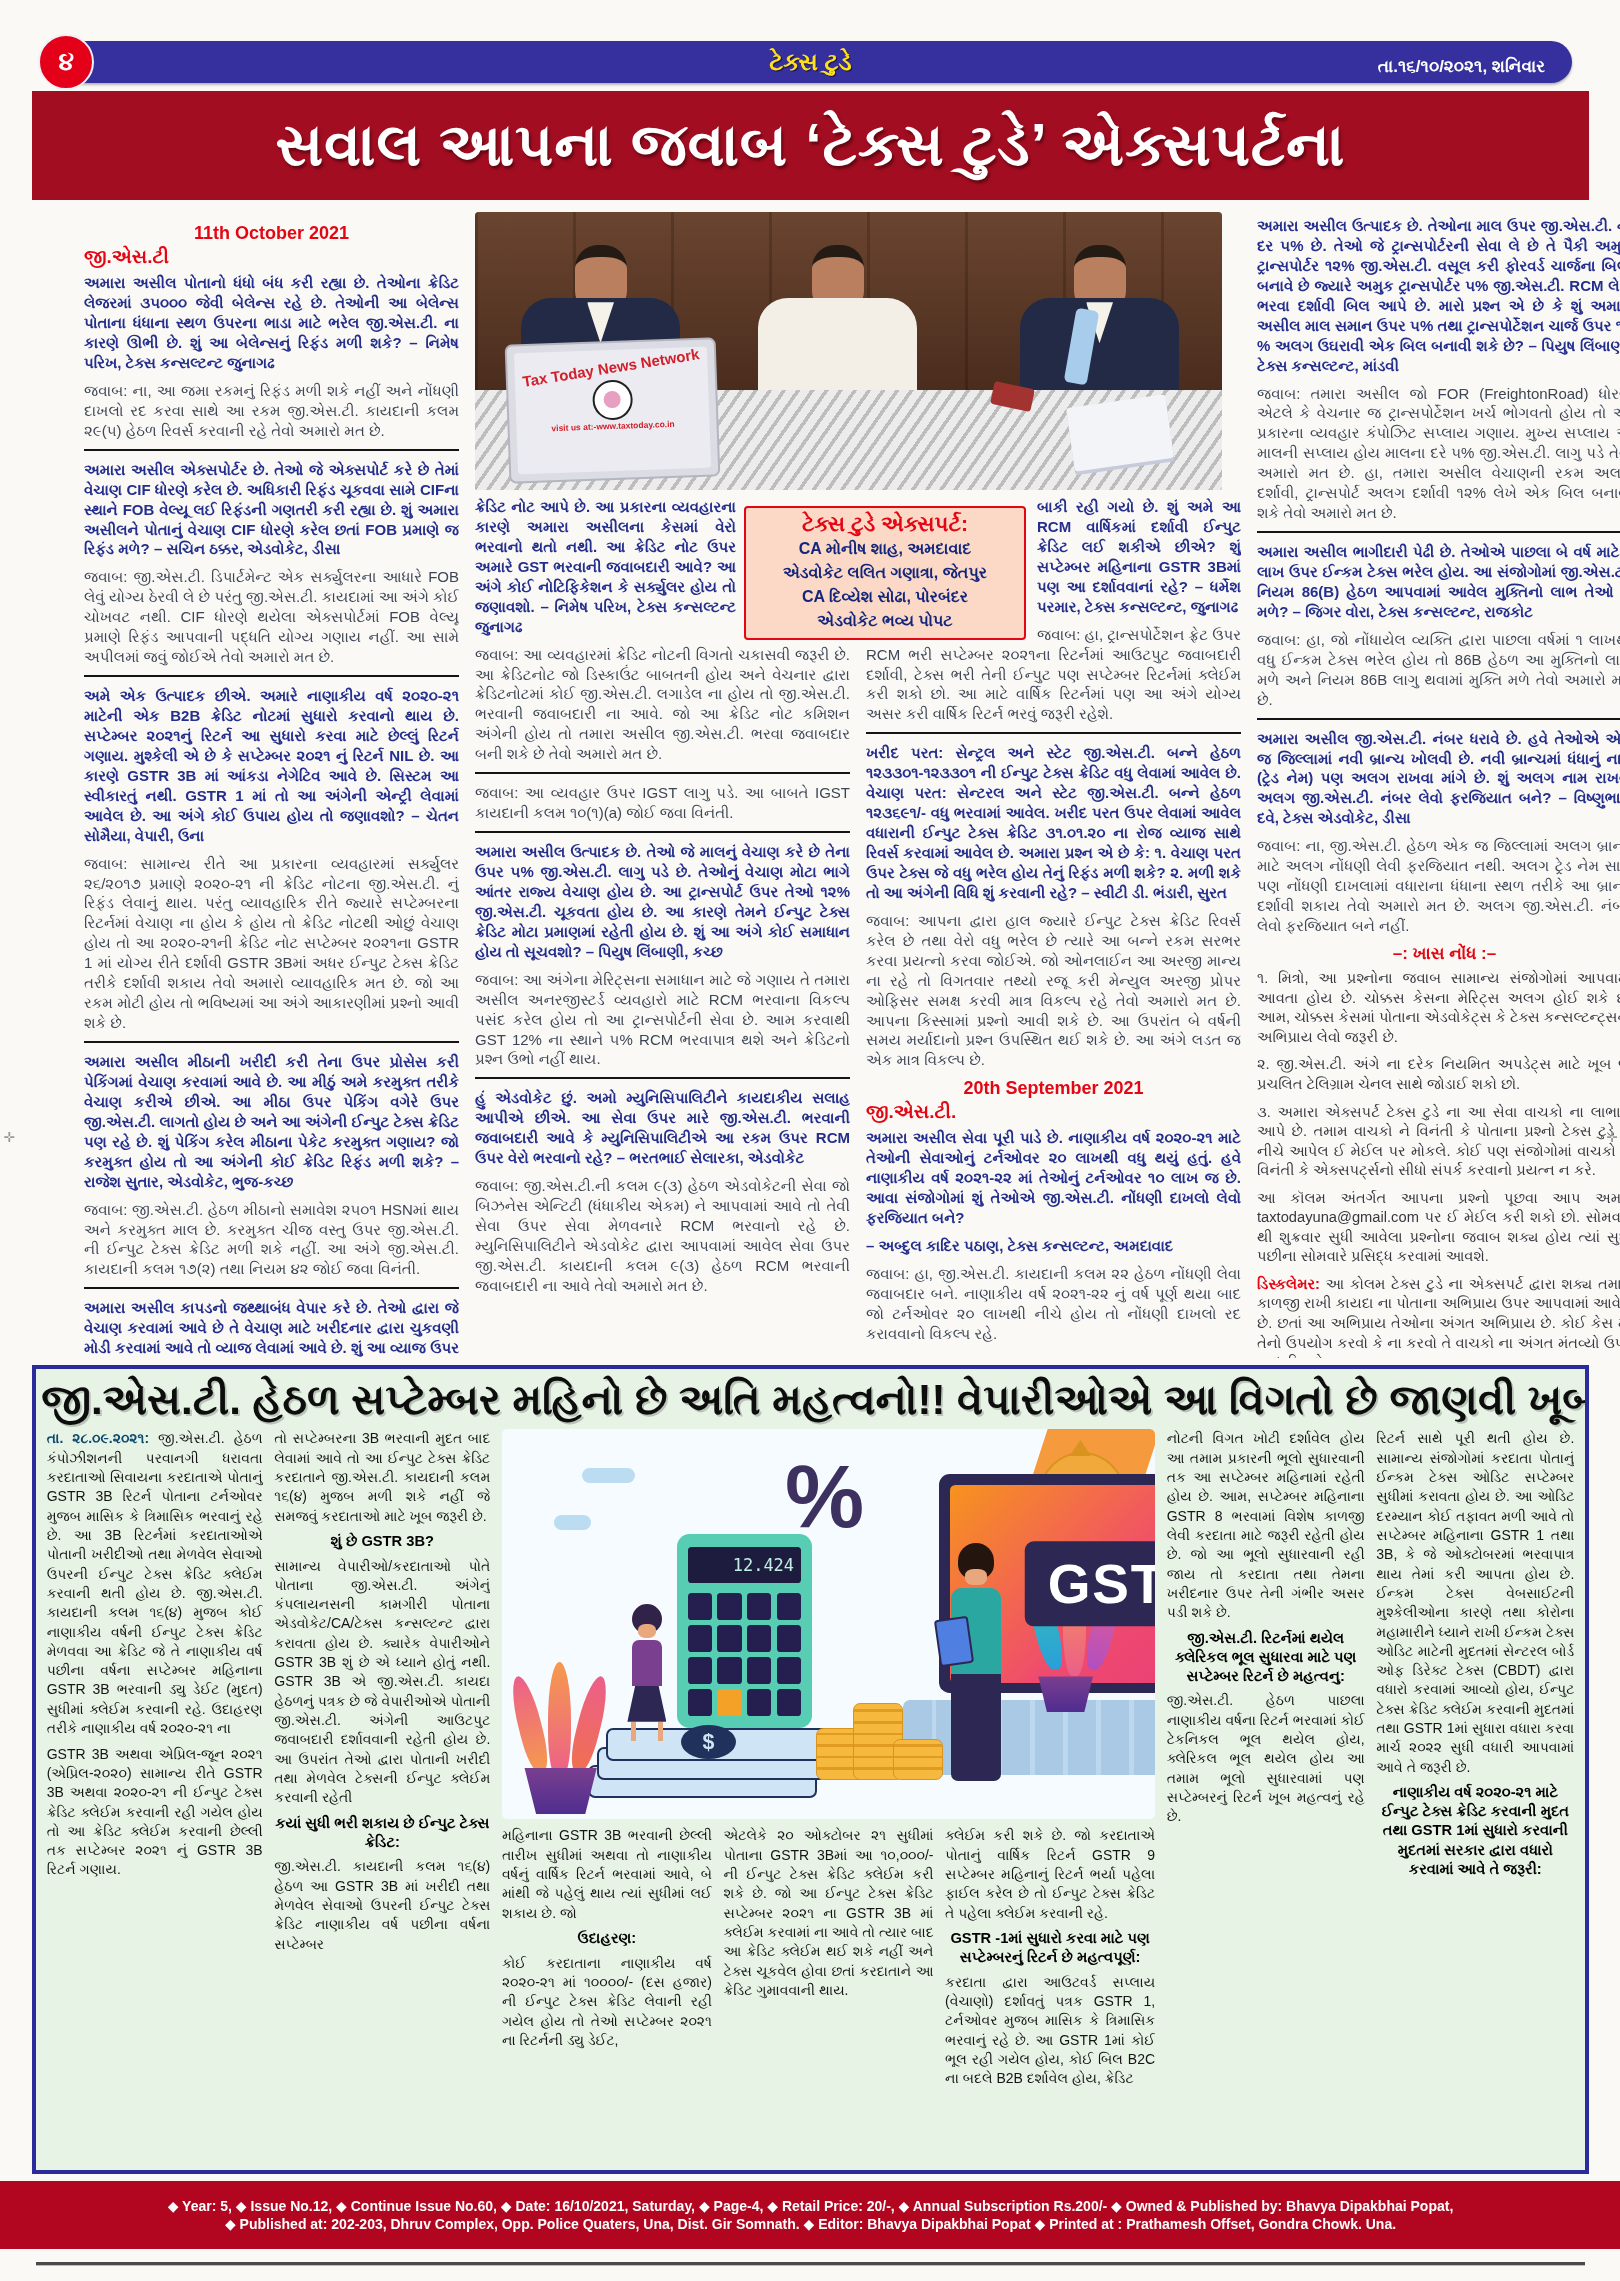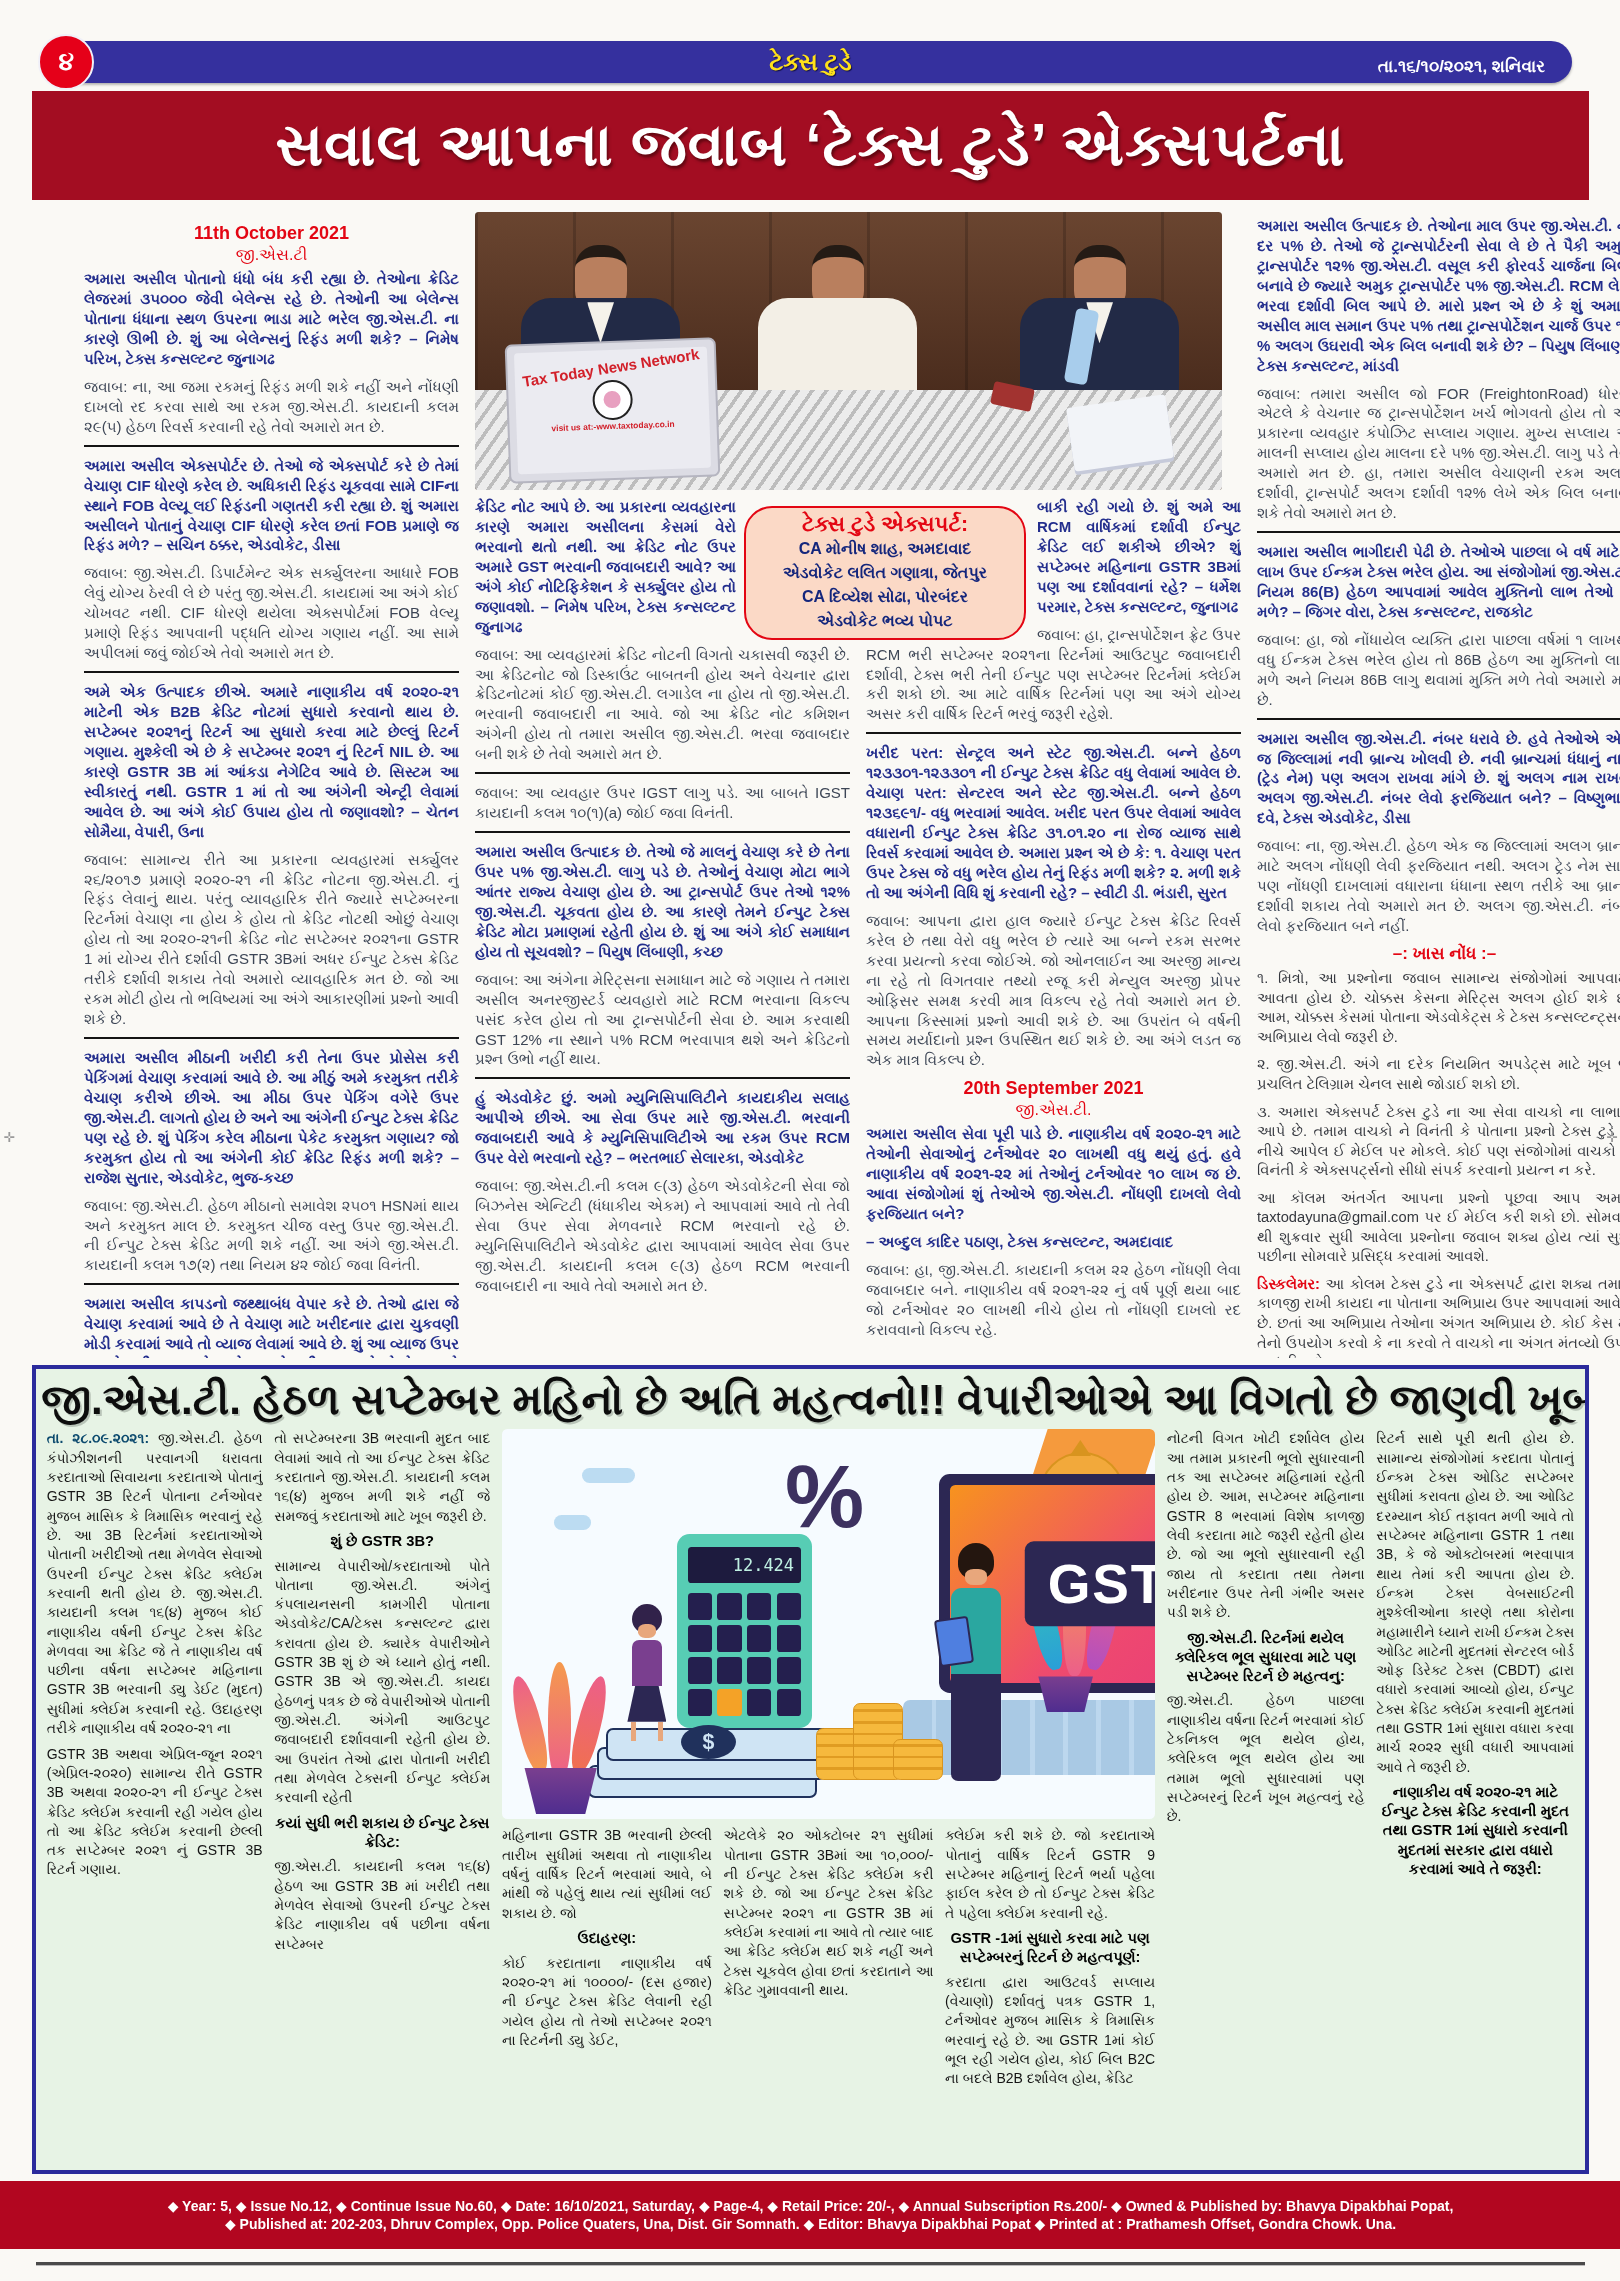--- a/index.html
+++ b/index.html
@@ -24,21 +24,21 @@
   .qa{position:absolute;left:0;right:16px;top:207px;height:1155px;margin-left:48px;}
   .qcol{position:absolute;width:375px;overflow:hidden;}
   .qcol.c1{left:36px;top:9px;height:1142px;}
   .qcol.c2{left:427px;top:290px;height:862px;}
   .qcol.c3{left:818px;top:290px;height:862px;}
   .qcol.c4{left:1209px;top:9px;height:1142px;}
   .sp-r{float:right;width:114px;height:144px;}
   .sp-l{float:left;width:171px;height:144px;}
   .blk{font-size:15px;}
   .blk.date{color:#e30613;font-weight:bold;text-align:center;font-size:18px;margin:7.1px 0 1.8px;}
-  .blk.head{color:#e30613;font-weight:normal;text-align:center;font-size:16px;margin:0 0 5.3px;}
+  .blk.head{color:#e30613;font-weight:bold;font-size:19px;margin:0 0 5.3px;}
   .blk.q{color:#232e8d;font-weight:bold;}
   .blk.a{color:#3d4656;}
   .blk.q,.blk.a{line-height:1.33;text-align:justify;margin:0 0 8px;}
   .blk.hr{border-top:2.2px solid #141414;margin:0 0 9px;}
   .blk.noteh{color:#e30613;font-weight:bold;text-align:center;font-size:17px;margin:5.3px 0;}
   .blk.note{color:#35383f;font-size:14.7px;line-height:1.33;text-align:justify;margin:0 0 8px;}
   .blk .lead{color:#e30613;font-weight:bold;}
   
   .photo{position:absolute;left:427px;top:5.3px;width:747px;height:278px;border-radius:3.6px;overflow:hidden;
          background:repeating-linear-gradient(90deg,rgba(0,0,0,.18) 0 2.7px,rgba(0,0,0,0) 2.7px 98px),
@@ -60,21 +60,21 @@
   .ph-sign .t1{display:block;margin-top:9px;color:#d2202a;font-size:15px;font-weight:bold;transform:rotate(-7deg);}
   .ph-globe{width:36px;height:36px;border:2.7px solid #222;border-radius:50%;background:#fff;margin:3.6px auto 0;position:relative;}
   .ph-globe::after{content:"";position:absolute;inset:9.8px;background:#e8a0c0;border-radius:50%;}
   .ph-sign .t2{display:block;margin-top:1.8px;color:#d2202a;font-size:8.5px;font-weight:bold;}
   .ph-book{position:absolute;right:52px;bottom:25px;width:100px;height:64px;background:#f2f4f8;border-radius:3.6px;
            transform:rotate(-8deg);box-shadow:0 3.6px 0 #c6cada;z-index:2;}
   .ph-phone{position:absolute;right:189px;bottom:82px;width:41px;height:23px;background:#a23330;border-radius:3.6px;
             transform:rotate(12deg);z-index:2;}
   
   .expert{position:absolute;left:696px;top:299px;width:282px;height:134px;background:#fbd9c6;
-          border:2.7px solid #e30613;border-radius:28px;z-index:4;text-align:center;padding-top:3.6px;box-sizing:border-box;}
+          border:2.7px solid #e30613;border-radius:4px;z-index:4;text-align:center;padding-top:3.6px;box-sizing:border-box;}
   .ex-title{color:#e30613;font-size:21.4px;font-weight:800;}
   .ex-name{color:#14267c;font-size:16px;font-weight:bold;line-height:1.5;}
   
   .bottombox{position:absolute;left:32px;right:32px;top:1365px;height:809px;background:#e7f3e5;
              border:4.5px solid #2b2b9c;box-sizing:border-box;overflow:hidden;}
   .bheadline{color:#0d0d0d;font-size:42px;font-weight:800;text-align:center;margin:7.1px 5.3px 1.8px;
              text-shadow:1.8px 1.8px 0 #b9c4b8;white-space:nowrap;}
   .brow{display:flex;gap:11.6px;margin:5.3px 10.7px 0;height:663px;overflow:hidden;}
   .bcol{overflow:hidden;}
   .bcol.w1{width:216px;flex:none;}

